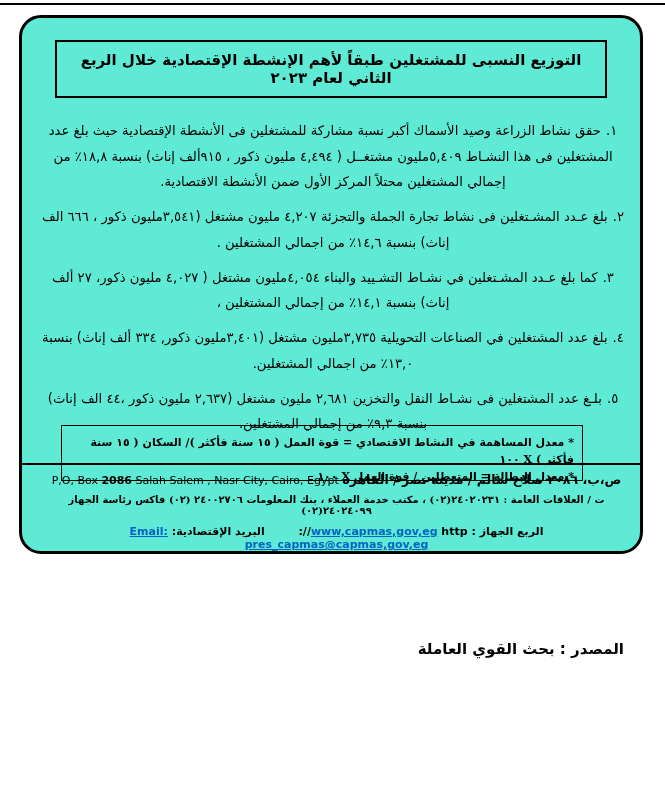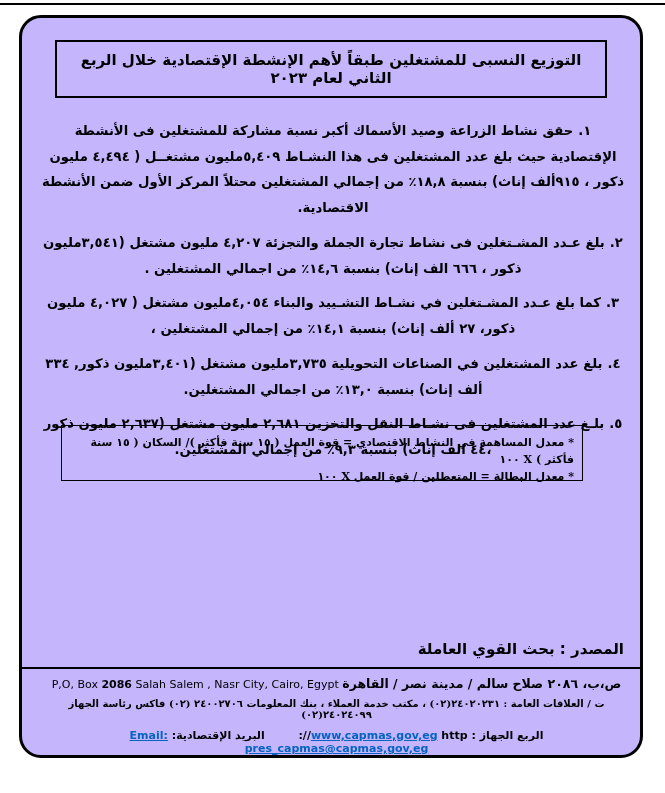--- a/index.html
+++ b/index.html
@@ -2,32 +2,32 @@
 <html lang="ar"><head>
 <meta charset="utf-8">
 <style>
   html,body{margin:0;padding:0;background:#fff;}
   body{
     width:665px;height:793px;position:relative;overflow:hidden;
     font-family:"DejaVu Sans", sans-serif;color:#000;
   }
   .top-rule{position:absolute;top:3px;left:0;width:665px;border-top:2px solid #000;}
   .sheet{
-    position:absolute;left:19px;top:15px;width:624px;height:743px;
+    position:absolute;left:19px;top:15px;width:624px;height:539px;
     border:3px solid #000;border-radius:22px;box-sizing:border-box;
-    background:#c4b5fd;
+    background:#5eead4;
   }
   .title-box{
     margin:22px 33px 0 33px;border:2px solid #000;
     padding:9px 4px;text-align:center;direction:rtl;
     font-weight:bold;font-size:15px;
   }
   .points{direction:rtl;margin:20px 14px 0 18px;}
   .point{
-    text-align:center;font-weight:bold;font-size:13.2px;
+    text-align:center;font-weight:normal;font-size:13.2px;
     line-height:1.95;margin:0 0 9px 0;
   }
   .point .num{margin-left:5px;}
   .footnote-box{
     position:absolute;top:407px;left:39px;width:522px;height:56px;
     border:1.5px solid #000;box-sizing:border-box;
     direction:rtl;text-align:right;padding:8px 8px;
     font-family:"DejaVu Serif","DejaVu Sans",serif;
     font-weight:bold;font-size:11px;line-height:1.55;
   }

